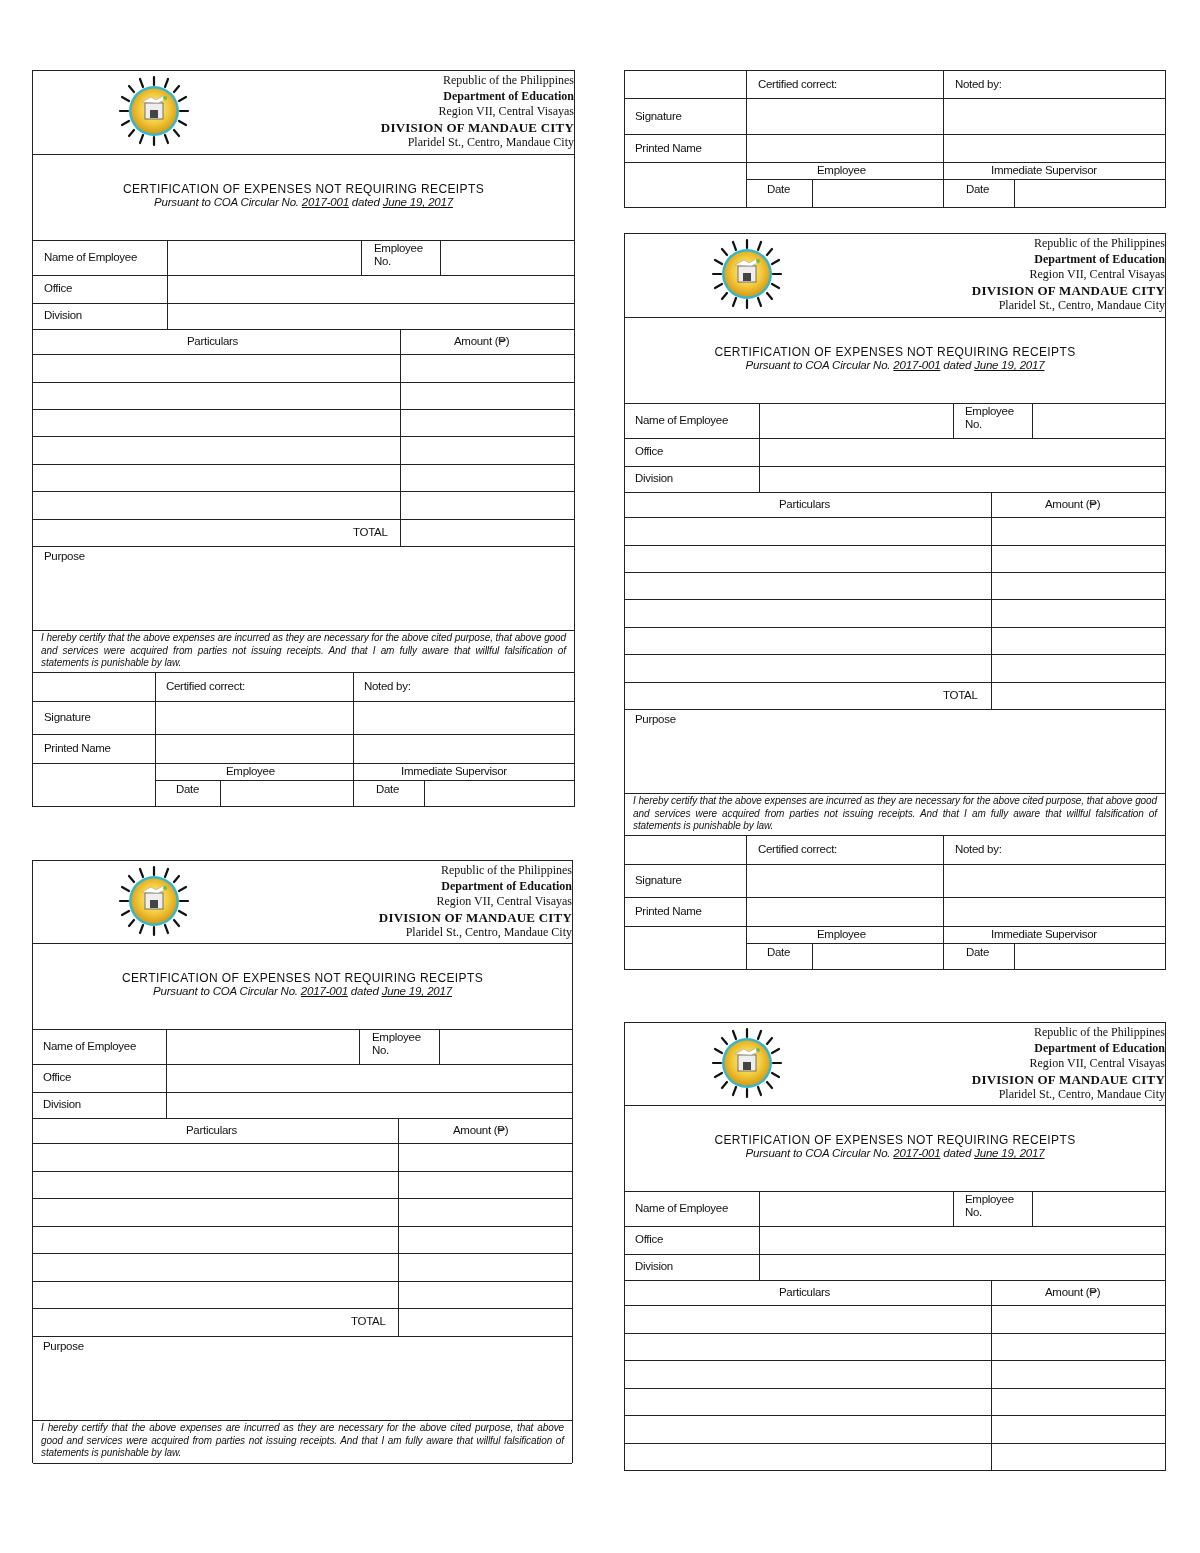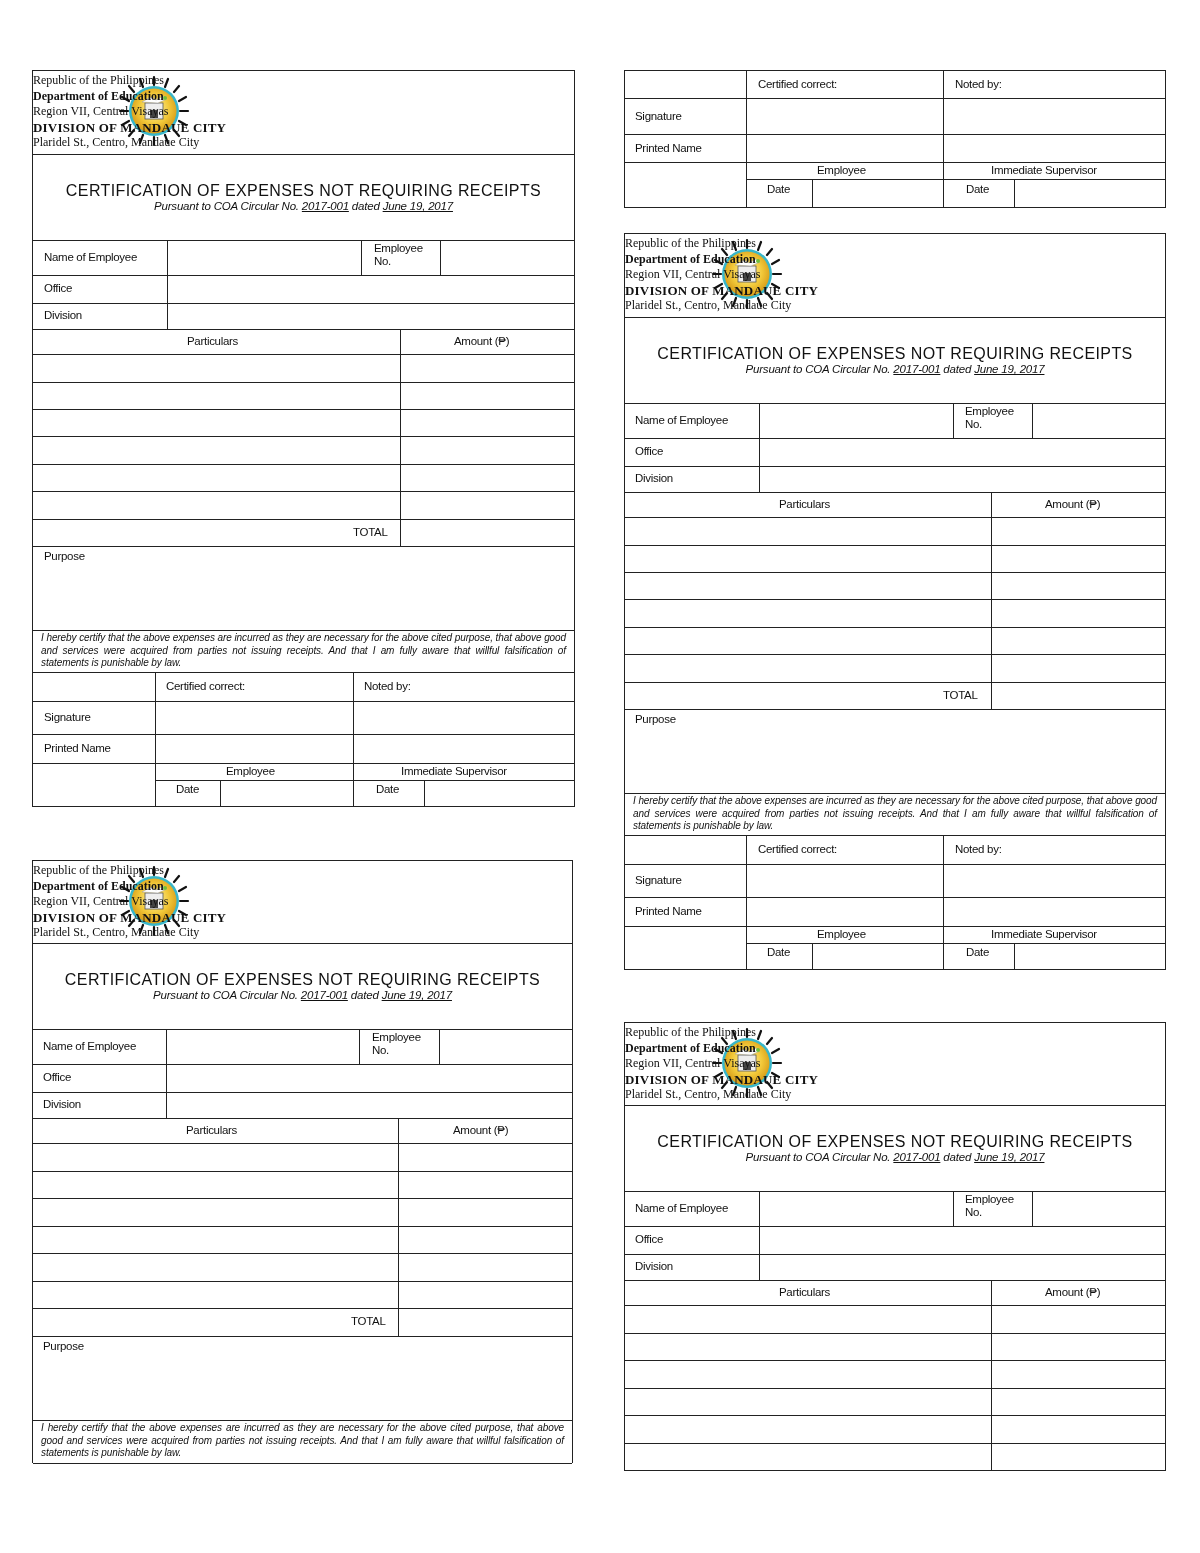--- a/index.html
+++ b/index.html
@@ -3,25 +3,25 @@
 <meta charset="utf-8">
 <style>
   html, body { margin: 0; padding: 0; background: #ffffff; }
   body { width: 1200px; height: 1553px; position: relative; overflow: hidden;
          font-family: "Liberation Sans", sans-serif; color: #111; }
   .form { position: absolute; border: 1.5px solid #222; box-sizing: border-box; background: #fff; }
   .row { position: absolute; left: 0; right: 0; border-top: 1.5px solid #222; box-sizing: border-box; }
   .row.first { border-top: none; }
   .vline { position: absolute; top: 0; bottom: 0; border-left: 1.5px solid #222; }
   .lbl { position: absolute; font-size: 11.5px; letter-spacing: -0.3px; white-space: nowrap; }
-  .hdr-text { position: absolute; left: 0; right: 0; text-align: left; font-family: "Liberation Serif", serif; line-height: 15.5px; font-size: 12px; }
+  .hdr-text { position: absolute; left: 0; right: 0; text-align: right; font-family: "Liberation Serif", serif; line-height: 15.5px; font-size: 12px; }
   .hdr-text .b { font-weight: bold; }
   .hdr-text .caps { font-weight: bold; font-size: 13px; letter-spacing: 0.2px; }
   .title { position: absolute; left: 0; right: 0; text-align: center; }
-  .title .t1 { font-size: 16px; letter-spacing: 0.4px; }
+  .title .t1 { font-size: 12px; letter-spacing: 0.4px; }
   .title .t2 { font-size: 11.5px; font-style: italic; letter-spacing: -0.2px; }
   .title u { text-decoration: underline; }
   .cert { position: absolute; left: 8px; right: 8px; font-size: 10px; font-style: italic; line-height: 12.5px; text-align: justify; letter-spacing: -0.1px; }
   .seal { position: absolute; width: 72px; height: 72px; }
 </style>
 </head>
 <body>
 
 <svg width="0" height="0" style="position:absolute">
   <defs>

